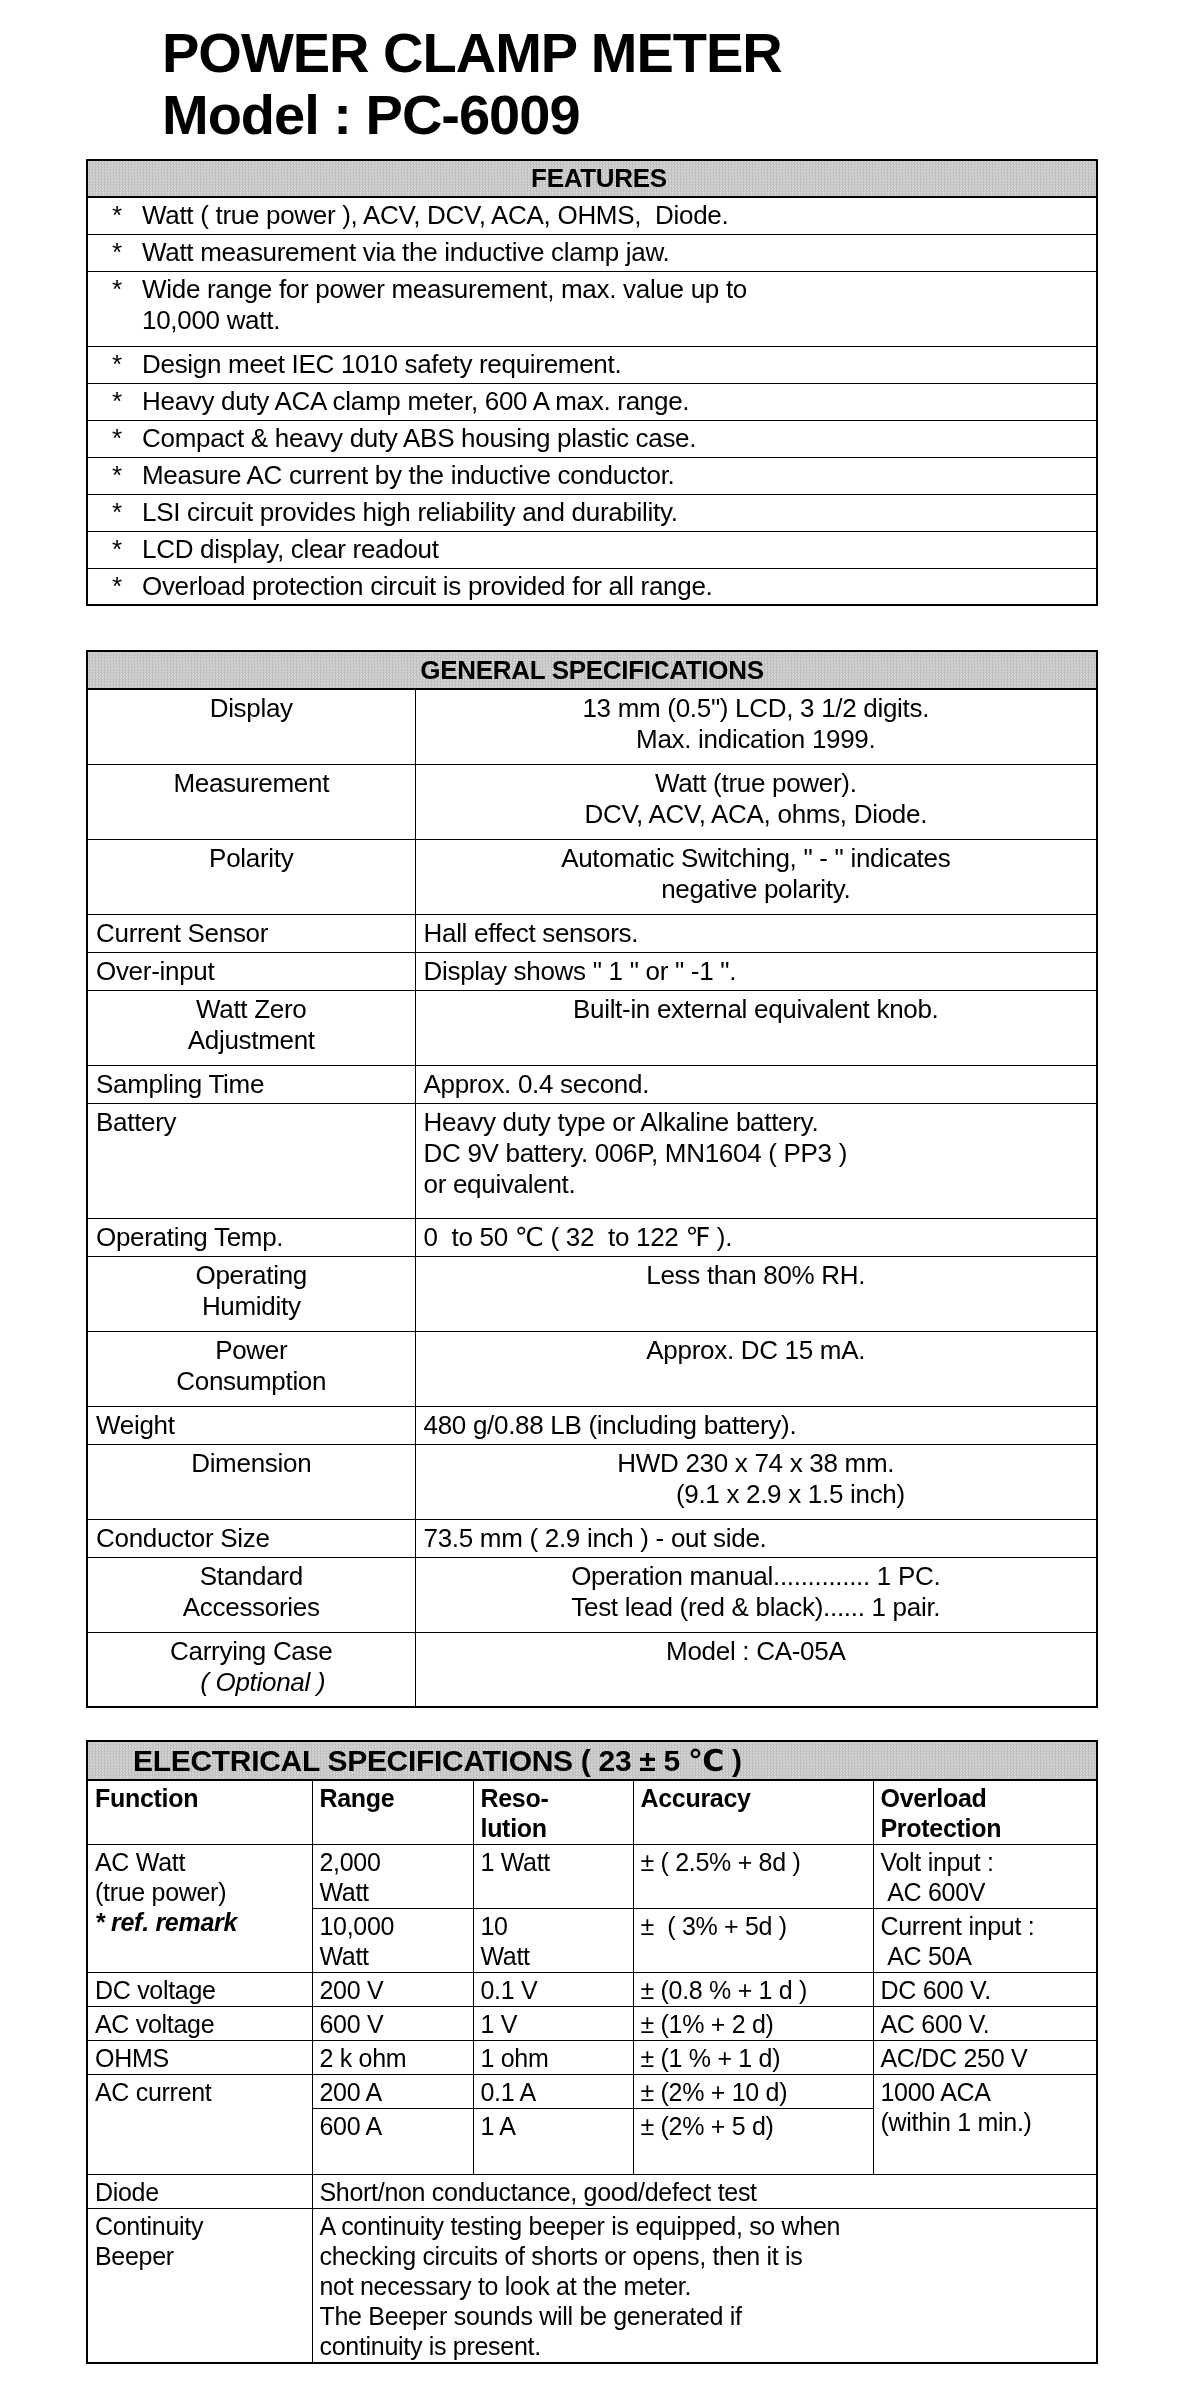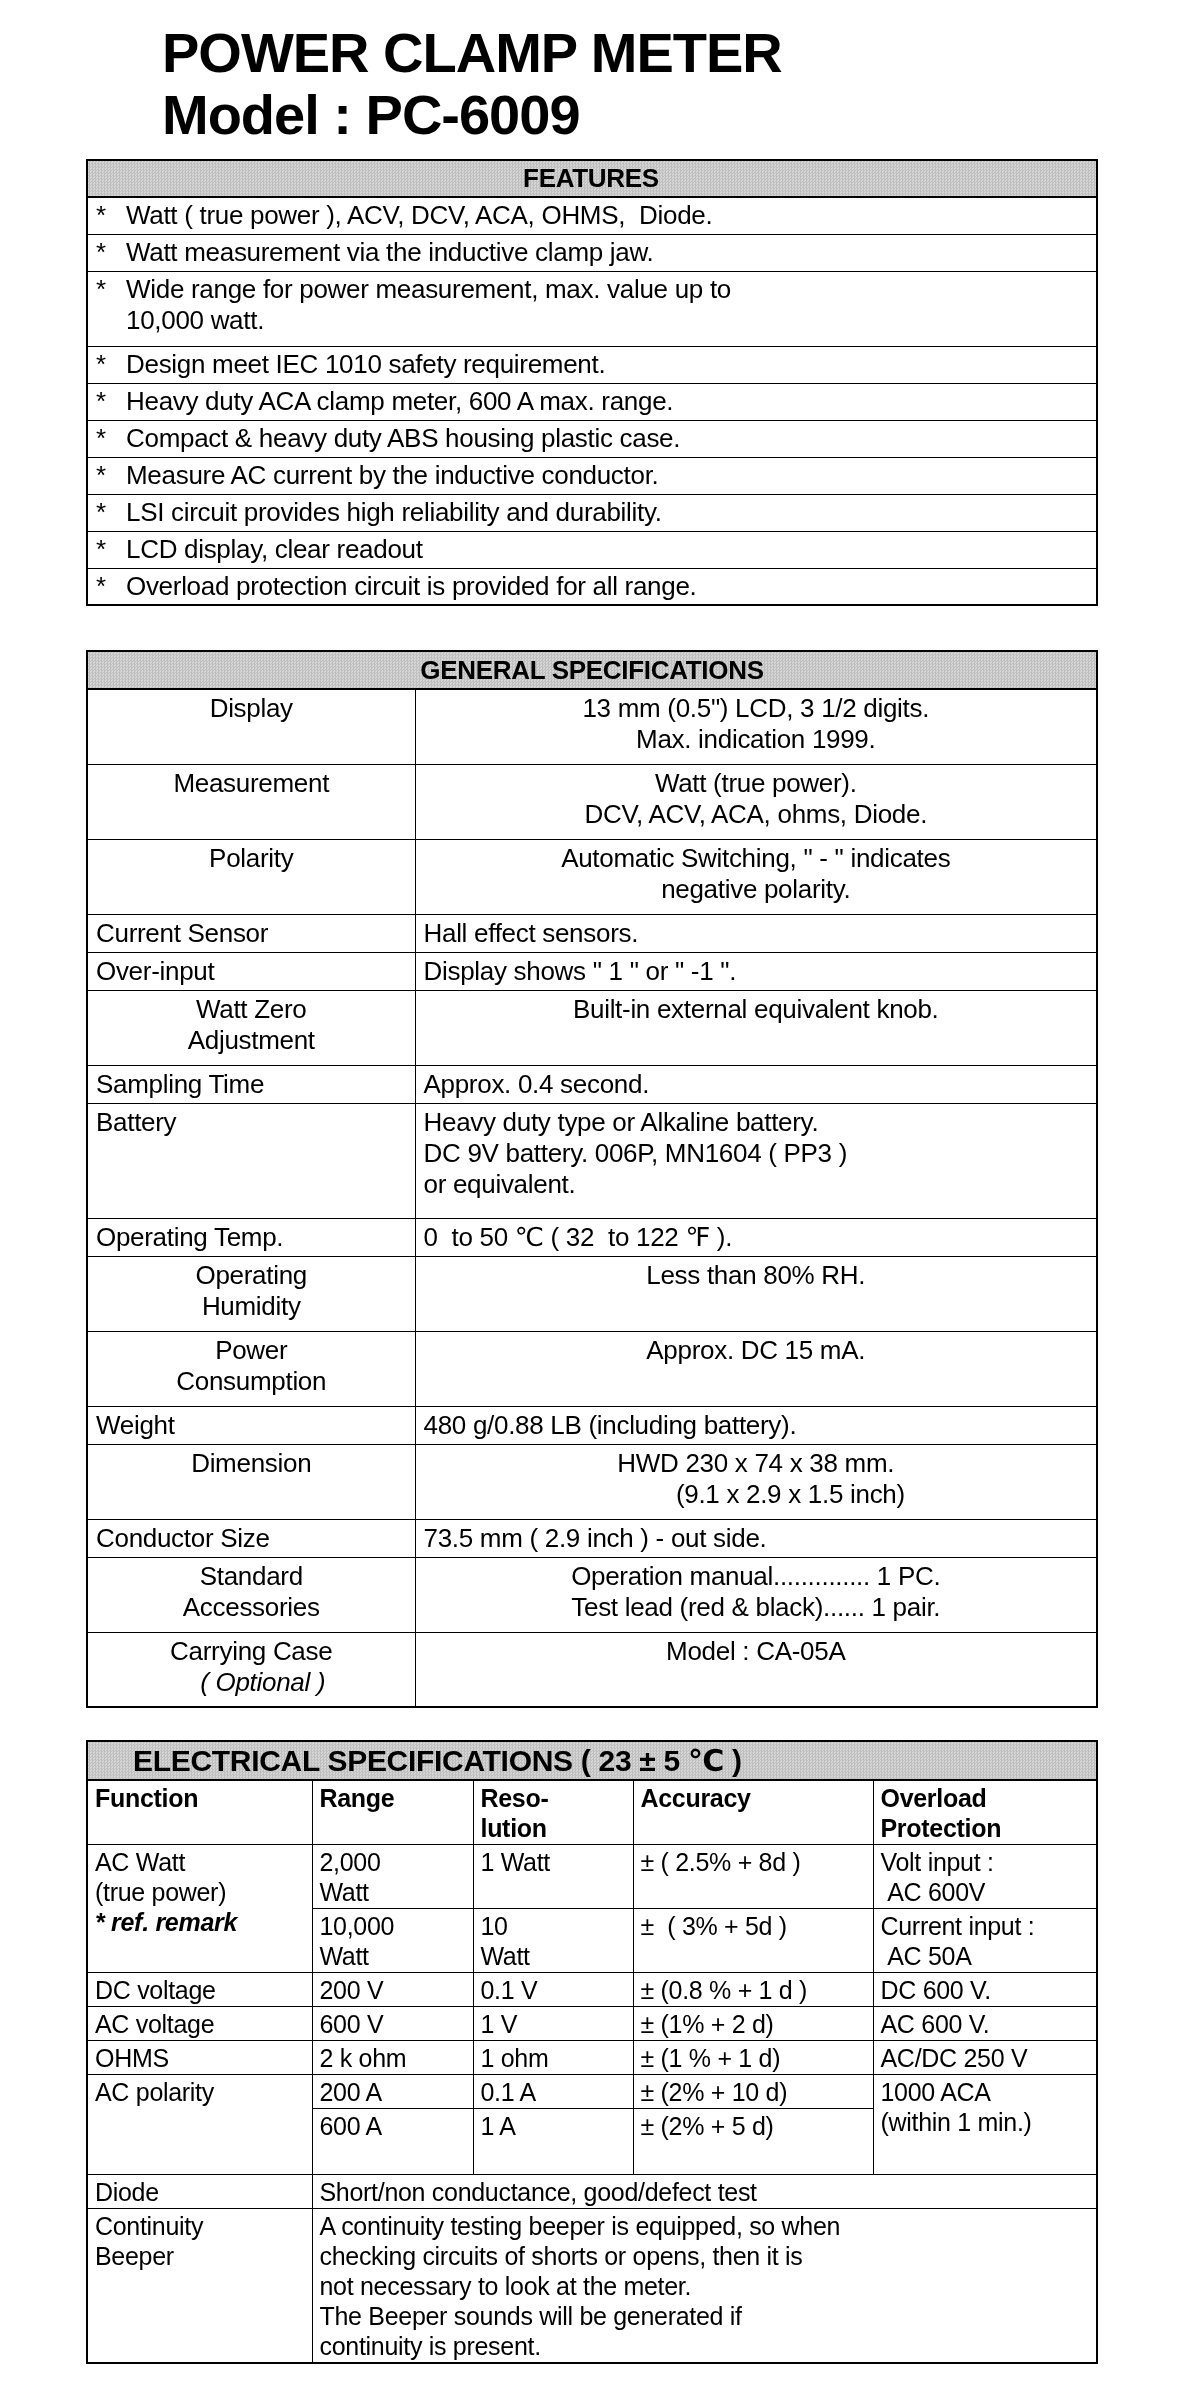--- a/index.html
+++ b/index.html
@@ -30,21 +30,21 @@
   .sec-hd{
     background-color:#c9c9c9;
     background-image:repeating-conic-gradient(#bfbfbf 0% 25%, #d6d6d6 0% 50%);
     background-size:3px 3px;
     font-weight:700;font-size:30px;line-height:34px;
     border-bottom:2px solid #000 !important;
     text-align:center;vertical-align:middle !important;
   }
   
   #features{top:159px;}
-  #features td{padding:2px 8px 2px 6px;}
+  #features td{padding:2px 8px 2px 22px;}
   .f-item{display:flex;}
   .ast{flex:0 0 30px;text-align:left;padding-left:2px;}
   .f-text{white-space:pre-wrap;}
   tr.fh{height:36px;}
   tr.f1{height:37px;}
   tr.f2{height:75px;}
   
   #general{top:650px;}
   tr.gh{height:38px;}
   tr.h1{height:38px;}
@@ -434,21 +434,21 @@
           </td>
       <td>
             <div class="pre">± (1 % + 1 d)</div>
           </td>
       <td>
             <div class="pre">AC/DC 250 V</div>
           </td>
     </tr>
     <tr class="e1">
       <td rowspan="2">
-            <div class="pre">AC polarity</div>
+            <div class="pre">AC current</div>
           </td>
       <td>
             <div class="pre">200 A</div>
           </td>
       <td>
             <div class="pre">0.1 A</div>
           </td>
       <td>
             <div class="pre">± (2% + 10 d)</div>
           </td>

